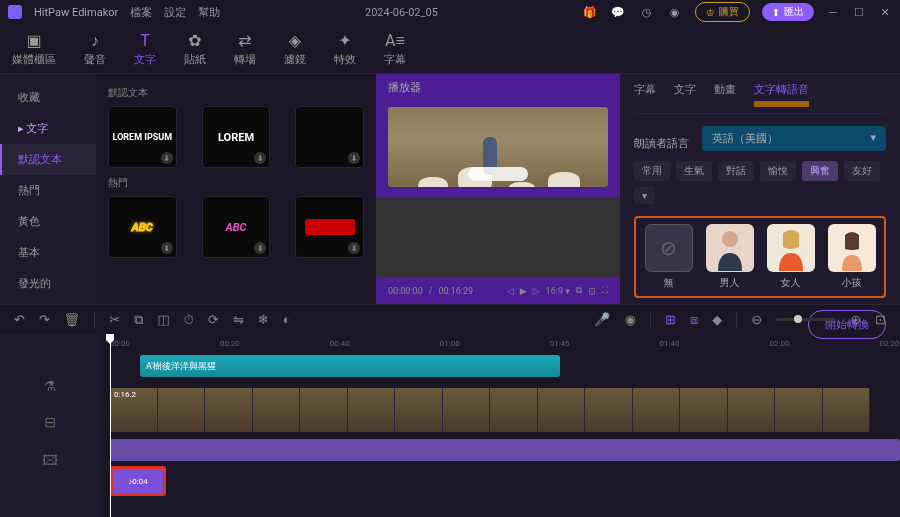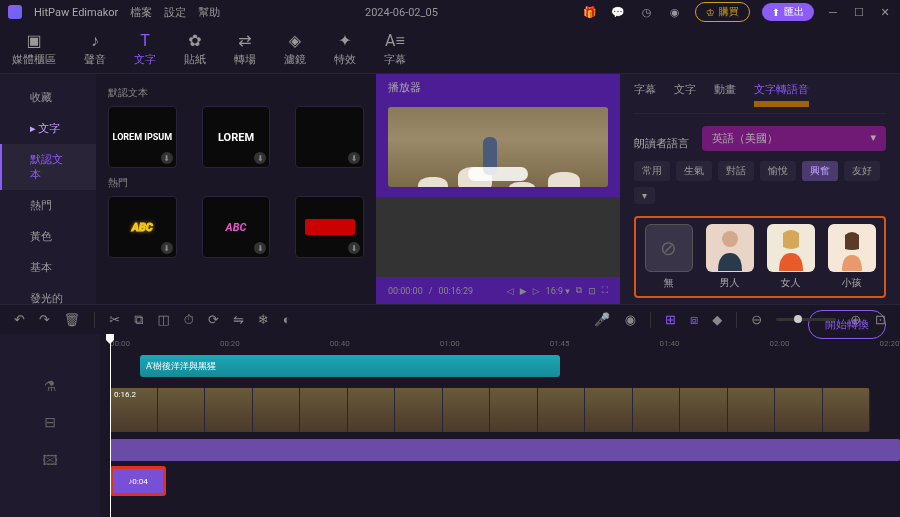--- a/index.html
+++ b/index.html
@@ -15,21 +15,21 @@
 .titlebar .btn-crown{border:1px solid #d4a017;color:#d4a017}
 .titlebar .btn-export{background:#8b5cf6;color:#fff}
 .titlebar .win-ctrl{width:14px;height:14px;display:flex;align-items:center;justify-content:center;cursor:pointer;color:#999}
 .toolbar{height:50px;display:flex;align-items:center;padding:0 12px;gap:28px;background:#1a1625;border-bottom:1px solid #2a2438}
 .tool{display:flex;flex-direction:column;align-items:center;gap:2px;cursor:pointer;color:#999}
 .tool.active{color:#8b5cf6}
 .tool .ticon{font-size:16px}
 .tool .tlabel{font-size:11px}
 .main{display:flex;height:230px}
 .sidebar{width:96px;background:#1f1a2e;display:flex;flex-direction:column;padding:8px 0}
-.side-item{padding:8px 28px;font-size:11px;color:#999;cursor:pointer;border-left:2px solid transparent}
+.side-item{padding:8px 16px;font-size:11px;color:#999;cursor:pointer;border-left:2px solid transparent}
 .side-item.active{color:#8b5cf6;border-left-color:#8b5cf6;background:#2a2438}
 .templates{width:280px;background:#1a1625;padding:8px 12px;overflow:hidden}
 .templates .section-title{font-size:10px;color:#888;margin:4px 0 6px}
 .template-row{display:flex;gap:25px;margin-bottom:8px}
 .template-card{width:82px;height:62px;background:#0a0a0a;border-radius:4px;display:flex;align-items:center;justify-content:center;position:relative;cursor:pointer;border:1px solid #2a2438}
 .template-card .dl{position:absolute;bottom:3px;right:3px;width:12px;height:12px;border-radius:50%;background:#333;color:#888;display:flex;align-items:center;justify-content:center;font-size:8px}
 .template-card .text{font-size:11px;font-weight:bold}
 .preview{width:244px;background:#4c1d95;display:flex;flex-direction:column}
 .preview-title{padding:6px 12px;font-size:11px;color:#aaa}
 .preview-video{flex:1;margin:6px 12px;background:#3a3a2a;border-radius:3px;position:relative;overflow:hidden}
@@ -37,21 +37,21 @@
 .sheep{position:absolute;background:#e8e0d0;border-radius:40% 40% 30% 30%}
 .preview-controls{padding:4px 12px 8px;display:flex;align-items:center;gap:6px;font-size:9px;color:#888}
 .preview-slider{flex:1;height:3px;background:#333;border-radius:2px;margin:4px 0}
 .pctrl{cursor:pointer}
 .right-panel{width:280px;background:#1f1a2e;padding:8px 14px;display:flex;flex-direction:column}
 .rtabs{display:flex;gap:18px;border-bottom:1px solid #2a2438;padding-bottom:6px}
 .rtab{font-size:11px;color:#999;cursor:pointer;padding-bottom:4px}
 .rtab.active{color:#8b5cf6;border-bottom:6px solid #a16207}
 .rrow{display:flex;align-items:flex-end;margin-top:12px;gap:8px}
 .rlabel{font-size:11px;color:#aaa;width:60px}
-.rselect{flex:1;background:#701a75;border-radius:4px;padding:5px 10px;font-size:11px;color:#aaa;display:flex;justify-content:space-between;cursor:pointer}
+.rselect{flex:1;background:#0c4a6e;border-radius:4px;padding:5px 10px;font-size:11px;color:#aaa;display:flex;justify-content:space-between;cursor:pointer}
 .chips{display:flex;gap:6px;margin-top:10px;flex-wrap:wrap}
 .chip{padding:3px 8px;background:#2a2438;border-radius:3px;font-size:10px;color:#999;cursor:pointer}
 .chip.active{background:#4a3a6e;color:#c4a5ff}
 .voice-grid{display:flex;gap:8px;margin-top:12px;padding:6px;border:2px solid #d4571a;border-radius:4px}
 .voice-card{flex:1;display:flex;flex-direction:column;align-items:center;gap:4px;cursor:pointer}
 .voice-img{width:48px;height:48px;border-radius:6px;background:#3a3448;display:flex;align-items:center;justify-content:center}
 .voice-img.none{border:1px solid #555}
 .voice-lbl{font-size:10px;color:#aaa}
 .convert-btn{margin-top:12px;align-self:flex-end;padding:6px 16px;border:1px solid #8b5cf6;border-radius:14px;color:#8b5cf6;font-size:11px;cursor:pointer}
 .timeline-bar{height:30px;background:#1a1625;display:flex;align-items:center;padding:0 14px;gap:14px;border-top:1px solid #2a2438}

